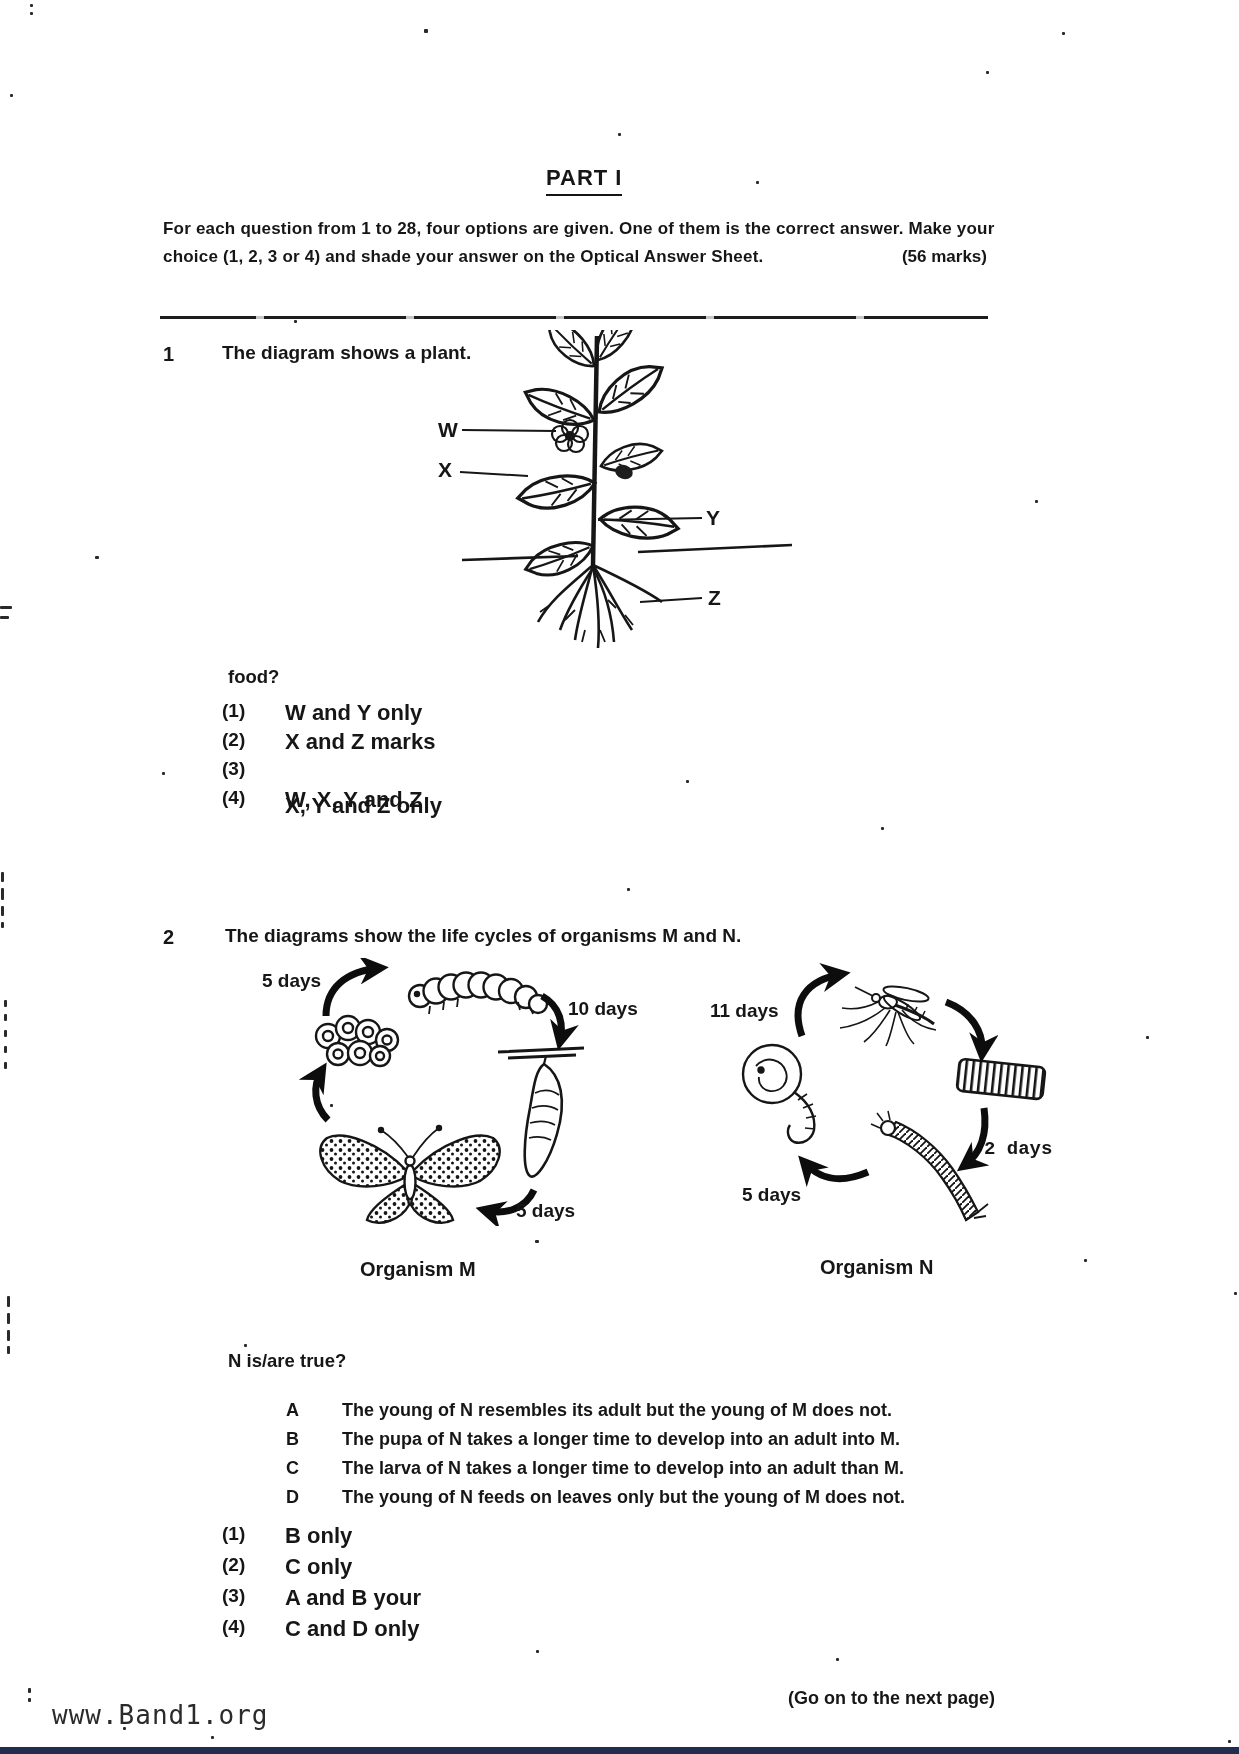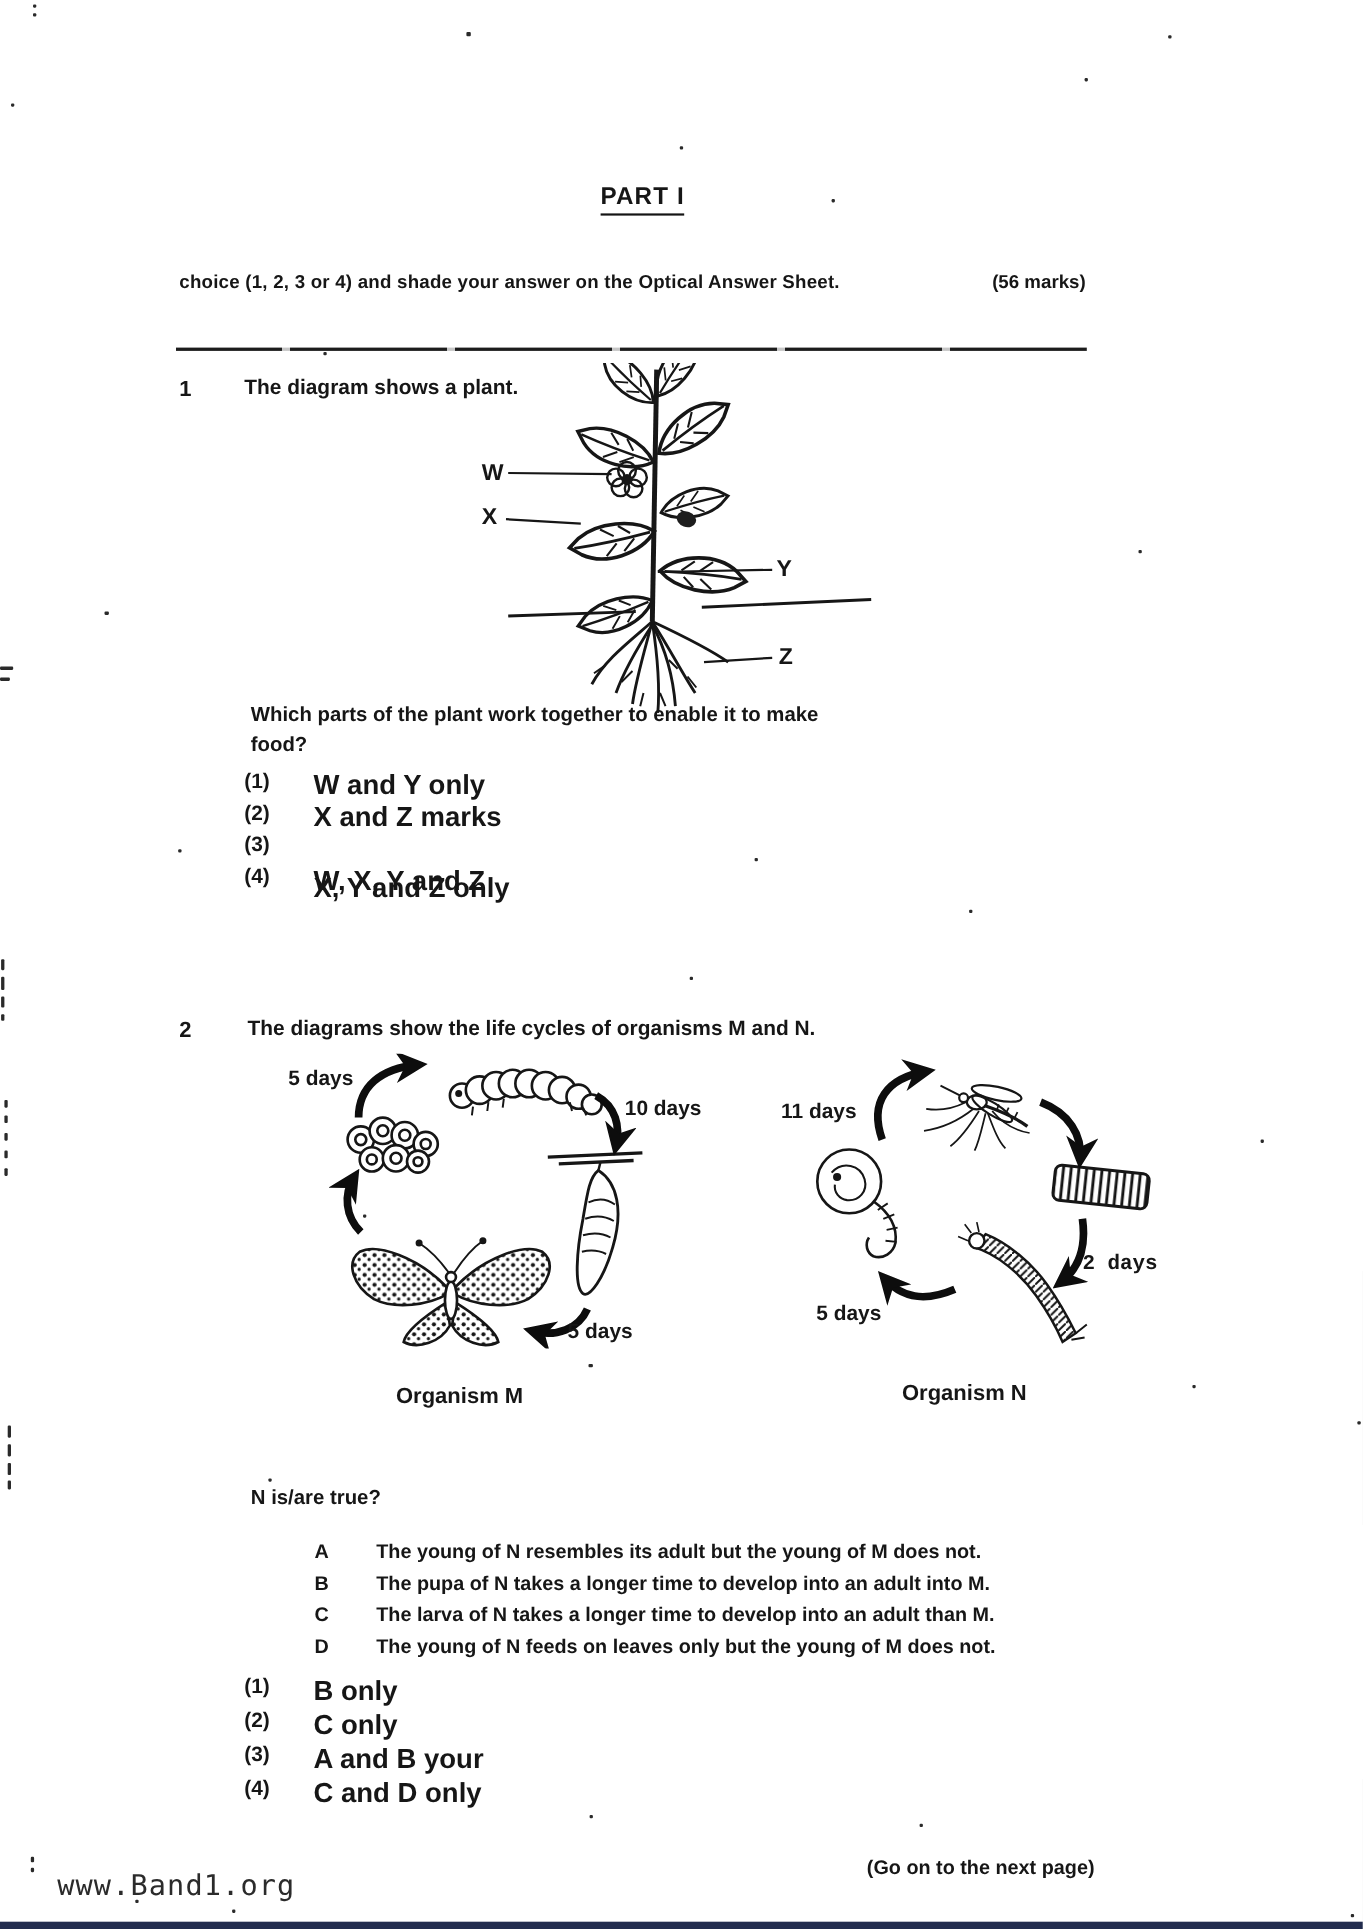--- a/index.html
+++ b/index.html
@@ -11,39 +11,40 @@
   .t{position:absolute;white-space:nowrap;font-weight:bold;}
   .part-title{font-size:22px;letter-spacing:1px;border-bottom:2.5px solid #141414;padding-bottom:3px;}
   .instr{font-size:17px;letter-spacing:.2px;}
   .marks{font-size:17px;width:115px;text-align:right;}
   .divider{position:absolute;height:3px;
     background:repeating-linear-gradient(90deg,#1c1c1c 0 96px,rgba(28,28,28,.25) 96px 104px,#1c1c1c 104px 150px);}
   .qnum{font-size:20px;}
   .qstem{font-size:19px;}
   .qtext{font-size:18.5px;}
   .optnum{position:absolute;font-weight:bold;font-size:19px;}
-  .opttext{position:absolute;font-weight:bold;font-size:25px;}
+  .opttext{position:absolute;font-weight:bold;font-size:22px;}
   .stmt-letter{position:absolute;font-weight:bold;font-size:18px;}
   .stmt-text{position:absolute;font-weight:bold;font-size:18px;}
   .dlabel{font-size:21px;}
   .daylabel{font-size:19px;}
   .caption{font-size:20px;}
   .footer-goon{font-size:18px;width:230px;text-align:right;}
   .watermark{font-family:"DejaVu Sans Mono",monospace;font-weight:normal;font-size:26px;color:#2b2b2b;letter-spacing:1px;}
   .speck{position:absolute;background:#2a2a2a;border-radius:1px;}
   .diagram{position:absolute;}
   .bottom-bar{position:absolute;left:0;bottom:0;width:100%;height:7px;background:#222c4e;}
   svg{display:block;}
 </style>
 </head>
 <body>
 
 <div class="page" id="page">
 
   <div class="t part-title" style="left:546px;top:165px;">PART I</div>
+  <div class="t instr" style="left:163px;top:219px;">For each question from 1 to 28, four options are given. One of them is the correct answer. Make your</div>
   <div class="t instr" style="left:163px;top:247px;">choice (1, 2, 3 or 4) and shade your answer on the Optical Answer Sheet.</div>
   <div class="t marks" style="left:872px;top:247px;">(56 marks)</div>
   <div class="divider" style="left:160px;top:316px;width:828px;"></div>
 
   <div class="t qnum" style="left:163px;top:343px;">1</div>
   <div class="t qstem" style="left:222px;top:342px;">The diagram shows a plant.</div>
 
   <div class="diagram" style="left:400px;top:330px;width:400px;height:370px;">
     <svg width="400" height="370" viewBox="0 0 400 370">
       <defs>
@@ -102,21 +103,20 @@
         <path d="M198 190 L302 188"></path>
         <path d="M240 272 L302 268"></path>
       </g>
     </svg>
     <span class="t dlabel" style="left:38px;top:88px;">W</span>
     <span class="t dlabel" style="left:38px;top:128px;">X</span>
     <span class="t dlabel" style="left:306px;top:176px;">Y</span>
     <span class="t dlabel" style="left:308px;top:256px;">Z</span>
   </div>
 
-  <div class="t qtext" style="left:228px;top:638px;">Which parts of the plant work together to enable it to make</div>
   <div class="t qtext" style="left:228px;top:666px;">food?</div>
 
   <div>
     <span class="optnum" style="left:222px;top:700px;">(1)</span>
     <span class="opttext" style="left:285px;top:700px;">W and Y only</span>
     <span class="optnum" style="left:222px;top:729px;">(2)</span>
     <span class="opttext" style="left:285px;top:729px;">X and Z marks</span>
     <span class="optnum" style="left:222px;top:758px;">(3)</span>
     <span class="opttext" style="left:285px;top:758px;margin-top:35px;">X, Y and Z only</span>
     <span class="optnum" style="left:222px;top:787px;">(4)</span>

